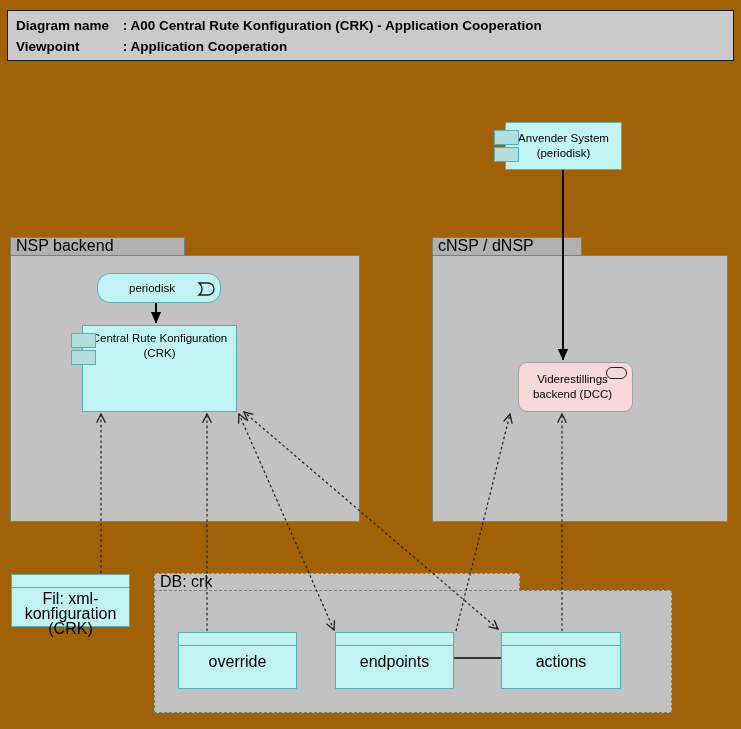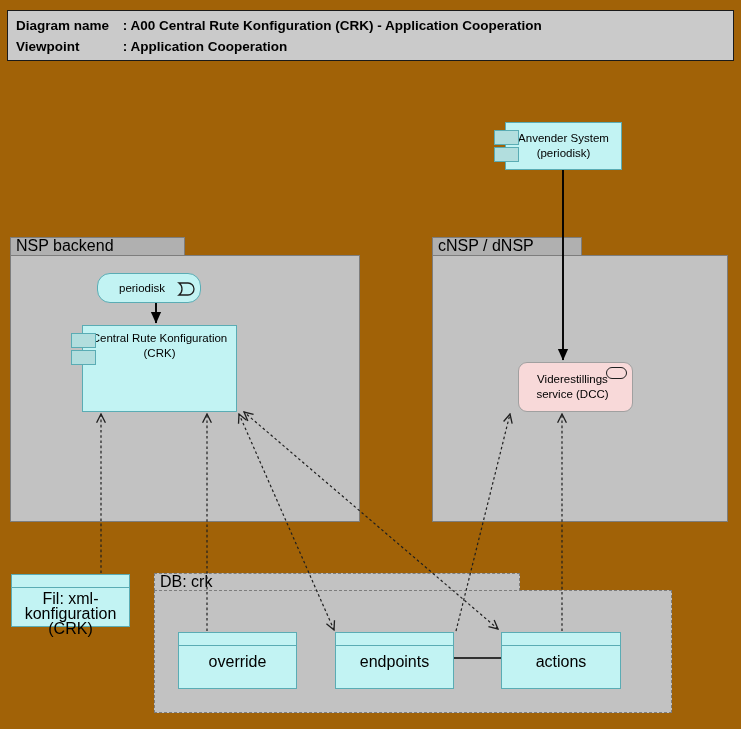--- a/index.html
+++ b/index.html
@@ -94,41 +94,41 @@
 
   <div class="node abs" style="left:505px;top:122px;width:117px;height:48px;text-align:center;">
     <span class="ctab t1"></span>
     <span class="ctab t2"></span>
     <div class="lbl">
       <div>Anvender System</div>
       <div>(periodisk)</div>
     </div>
   </div>
 
-  <div class="node pill abs" style="left:97px;top:273px;width:104px;height:30px;">
+  <div class="node pill abs" style="left:97px;top:273px;width:124px;height:30px;">
     <span style="margin-right:14px;">periodisk</span>
     <svg class="event-icon" width="22" height="16" viewBox="0 0 22 16">
       <path d="M5,2 h9 a6,6 0 0 1 0,12 h-9 a7.5,7.5 0 0 0 0,-12 z" fill="none" stroke="#1f1f1f" stroke-width="1.3"></path>
     </svg>
   </div>
 
   <div class="node crknode abs" style="left:82px;top:325px;width:155px;height:87px;">
     <span class="ctab t1"></span>
     <span class="ctab t2"></span>
     <div class="lbl">
       <div>Central Rute Konfiguration</div>
       <div>(CRK)</div>
     </div>
   </div>
 
   <div class="node pink abs" style="left:518px;top:362px;width:115px;height:50px;">
     <span class="service-icon"></span>
     <div class="lbl" style="padding-right:6px;">
       <div>Viderestillings</div>
-      <div>service (DCC)</div>
+      <div>backend (DCC)</div>
     </div>
   </div>
 
   <div class="dataobj filobj abs" style="left:11px;top:574px;width:119px;height:53px;">
     <div class="band"></div>
     <div class="dlbl">
       <div>Fil: xml-</div>
       <div>konfiguration (CRK)</div>
     </div>
   </div>

